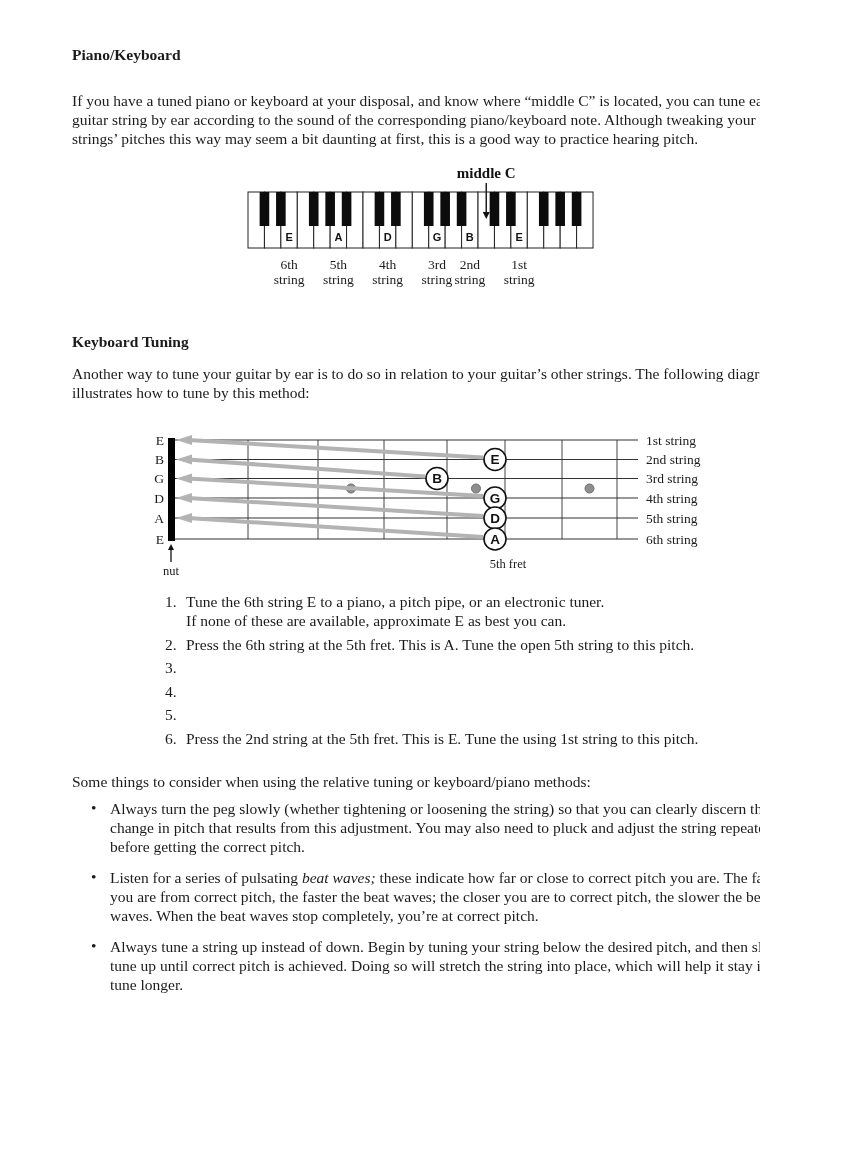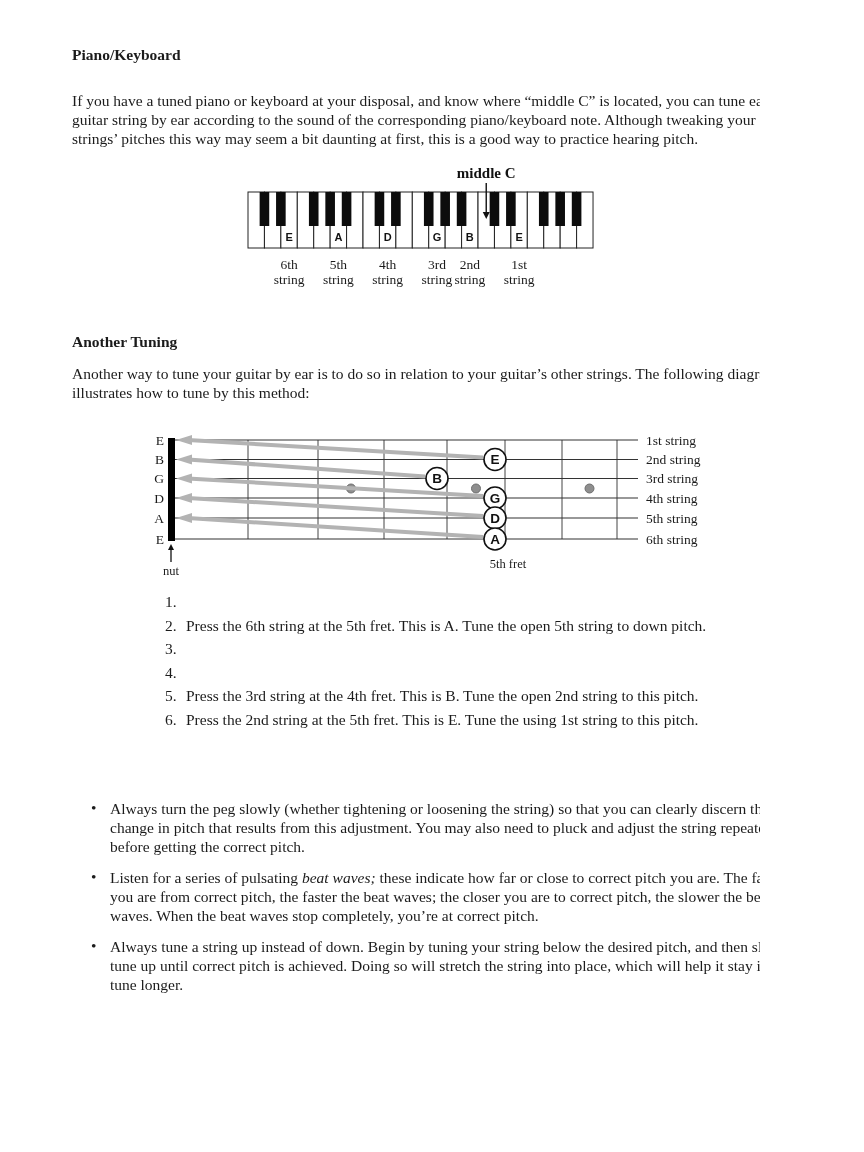--- a/index.html
+++ b/index.html
@@ -89,21 +89,21 @@
       <text x="239.805" y="107" text-anchor="middle" class="kb-str">2nd</text>
       <text x="239.805" y="122" text-anchor="middle" class="kb-str">string</text>
       <text x="289.09499999999997" y="79" text-anchor="middle" class="key-note">E</text>
       <text x="289.09499999999997" y="107" text-anchor="middle" class="kb-str">1st</text>
       <text x="289.09499999999997" y="122" text-anchor="middle" class="kb-str">string</text>
       <text x="256.235" y="16" text-anchor="middle" class="mid-c">middle C</text>
       <line x1="256.235" y1="21" x2="256.235" y2="50" stroke="#111" stroke-width="1.4"></line>
       <polygon points="252.735,50 259.735,50 256.235,57" fill="#111"></polygon>
     </svg>
 
-  <h3 class="sec" style="left:72px;top:333px">Another Tuning</h3>
+  <h3 class="sec" style="left:72px;top:333px">Keyboard Tuning</h3>
 
   <p class="para" style="left:72px;top:364px;width:728px">Another way to tune your guitar by ear is to do so in relation to your guitar’s other strings. The following diagram illustrates how to tune by this method:</p>
 
   <svg id="fret-svg" width="580" height="160" viewBox="0 0 580 160" style="position:absolute;left:140px;top:422px">
       <rect x="28" y="16" width="7" height="103" fill="#000000"></rect>
       <line x1="108" y1="18" x2="108" y2="117" stroke="#444" stroke-width="1"></line>
       <line x1="178" y1="18" x2="178" y2="117" stroke="#444" stroke-width="1"></line>
       <line x1="244" y1="18" x2="244" y2="117" stroke="#444" stroke-width="1"></line>
       <line x1="307" y1="18" x2="307" y2="117" stroke="#444" stroke-width="1"></line>
       <line x1="365" y1="18" x2="365" y2="117" stroke="#444" stroke-width="1"></line>
@@ -152,41 +152,42 @@
       <text x="355" y="121.8" text-anchor="middle" class="fb-note">A</text>
       <line x1="31" y1="140" x2="31" y2="128" stroke="#111" stroke-width="1.3"></line>
       <polygon points="28,128 34,128 31,122" fill="#111"></polygon>
       <text x="31" y="153" text-anchor="middle" class="fb-small">nut</text>
       <text x="368" y="146" text-anchor="middle" class="fb-small">5th fret</text>
     </svg>
 
   <ol id="steps" class="steps">
       <li>
         <span class="step-num">1.</span>
+        <span class="step-text">Tune the 6th string E to a piano, a pitch pipe, or an electronic tuner.<br>If none of these are available, approximate E as best you can.</span>
       </li>
       <li>
         <span class="step-num">2.</span>
-        <span class="step-text">Press the 6th string at the 5th fret. This is A. Tune the open 5th string to down pitch.</span>
+        <span class="step-text">Press the 6th string at the 5th fret. This is A. Tune the open 5th string to this pitch.</span>
       </li>
       <li>
         <span class="step-num">3.</span>
       </li>
       <li>
         <span class="step-num">4.</span>
       </li>
       <li>
         <span class="step-num">5.</span>
-        <span class="step-text">Press the 3rd string at the 4th fret. This is B. Tune the open 2nd string to this pitch.</span>
       </li>
       <li>
         <span class="step-num">6.</span>
         <span class="step-text">Press the 2nd string at the 5th fret. This is E. Tune the using 1st string to this pitch.</span>
       </li>
     </ol>
 
+  <p class="para" style="left:72px;top:772px;width:728px">Some things to consider when using the relative tuning or keyboard/piano methods:</p>
 
   <ul id="bullets" class="bullets">
       <li><span class="bullet-marker">•</span><span>Always turn the peg slowly (whether tightening or loosening the string) so that you can clearly discern the change in pitch that results from this adjustment. You may also need to pluck and adjust the string repeatedly before getting the correct pitch.</span></li>
       <li><span class="bullet-marker">•</span><span>Listen for a series of pulsating <em class="bw">beat waves;</em> these indicate how far or close to correct pitch you are. The farther you are from correct pitch, the faster the beat waves; the closer you are to correct pitch, the slower the beat waves. When the beat waves stop completely, you’re at correct pitch.</span></li>
       <li><span class="bullet-marker">•</span><span>Always tune a string up instead of down. Begin by tuning your string below the desired pitch, and then slowly tune up until correct pitch is achieved. Doing so will stretch the string into place, which will help it stay in tune longer.</span></li>
     </ul>
 
   <div class="page-number">9</div>
 
 </div>

